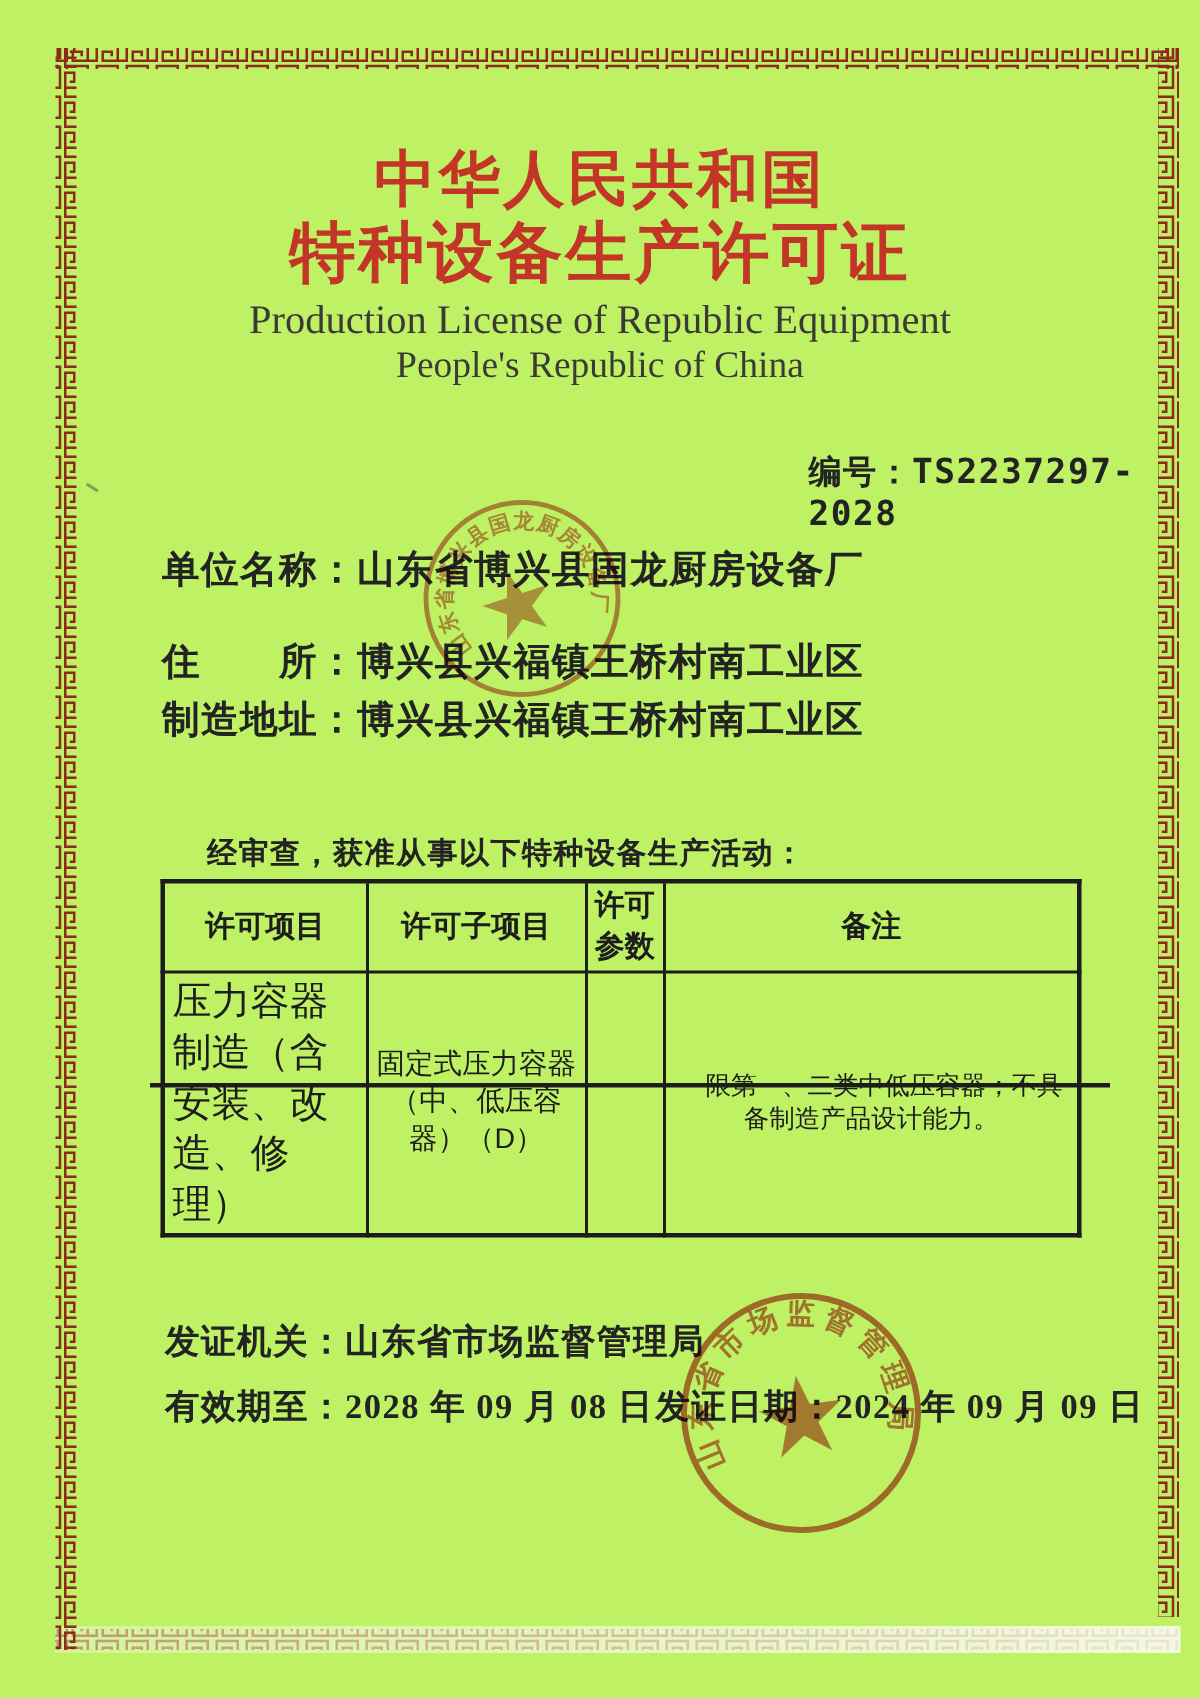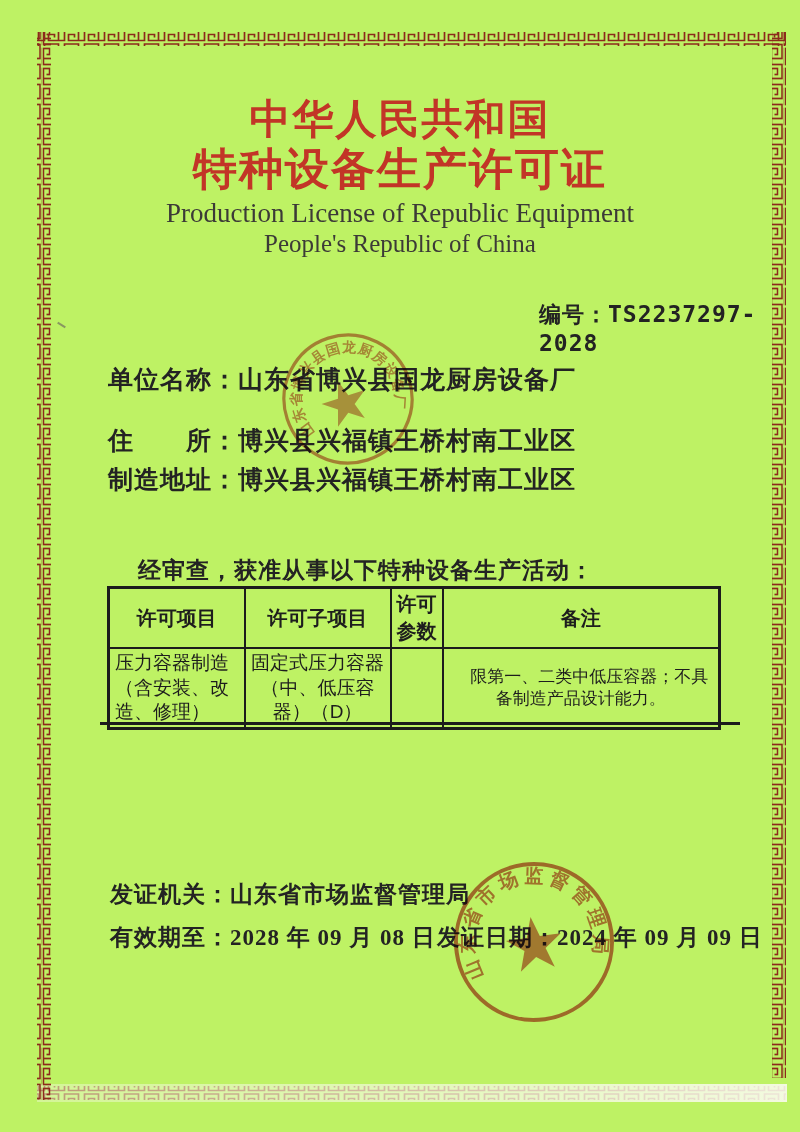--- a/index.html
+++ b/index.html
@@ -13,31 +13,31 @@
   .title-cn{color:#c23527;font-weight:bold;letter-spacing:2px;line-height:1;}
   .title-cn1{top:99px;font-size:41px;}
   .title-cn2{top:147px;font-size:44px;}
   .title-en{color:#3c3a37;font-family:"Liberation Serif",serif;line-height:1;}
   .title-en1{top:200px;font-size:27px;}
   .title-en2{top:231px;font-size:25px;}
   .license-no{top:300px;left:503px;font-size:22px;font-weight:600;letter-spacing:1px;margin-left:36px;}
   .license-no .num{font-family:"DejaVu Sans Mono",monospace;font-size:23px;font-weight:bold;letter-spacing:1px;}
   .field-line{left:108px;font-size:25px;font-weight:600;letter-spacing:1px;white-space:nowrap;}
   .fl-0{top:363px;} .fl-1{top:424px;} .fl-2{top:463px;}
-  .approval{top:555px;left:138px;font-size:23px;font-weight:600;letter-spacing:1px;}
+  .approval{top:555px;left:138px;font-size:20px;font-weight:600;letter-spacing:1px;}
   table.lic{
     position:absolute;top:586px;left:107px;width:611px;height:132px;
     border-collapse:collapse;table-layout:fixed;
     font-size:20px;color:#1d1d1d;
   }
   table.lic th,table.lic td{border:2px solid #1c1c1c;padding:2px 5px;vertical-align:middle;}
   table.lic th{font-weight:600;text-align:center;height:54px;line-height:1.35;}
   table.lic td{height:74px;line-height:1.3;}
   .col1{width:136px;} .col2{width:146px;} .col3{width:52px;} .col4{width:277px;}
-  td.c1{text-align:left;font-size:19px;}
+  td.c1{text-align:left;font-size:26px;}
   td.c2{text-align:center;font-size:19px;}
   td.c4{text-align:center;font-size:17px;text-indent:1em;margin-left:24px;}
   .table-underline{top:722px;left:100px;width:640px;height:3px;background:#1c1c1c;}
   .issuer-line{top:879px;left:110px;font-size:23px;font-weight:600;letter-spacing:1px;white-space:nowrap;}
   .valid-line{top:922px;left:110px;font-size:23px;font-weight:600;letter-spacing:1px;white-space:nowrap;}
   .issue-line{top:922px;left:437px;font-size:23px;font-weight:600;letter-spacing:1px;white-space:nowrap;}
   .date-num{font-family:Liberation Serif, serif;font-weight:bold;}
   .seal{mix-blend-mode:multiply;}
   .pen-mark{top:324px;left:57px;width:9px;height:2px;background:#6b6660;opacity:.65;transform:rotate(32deg);}
 </style>

